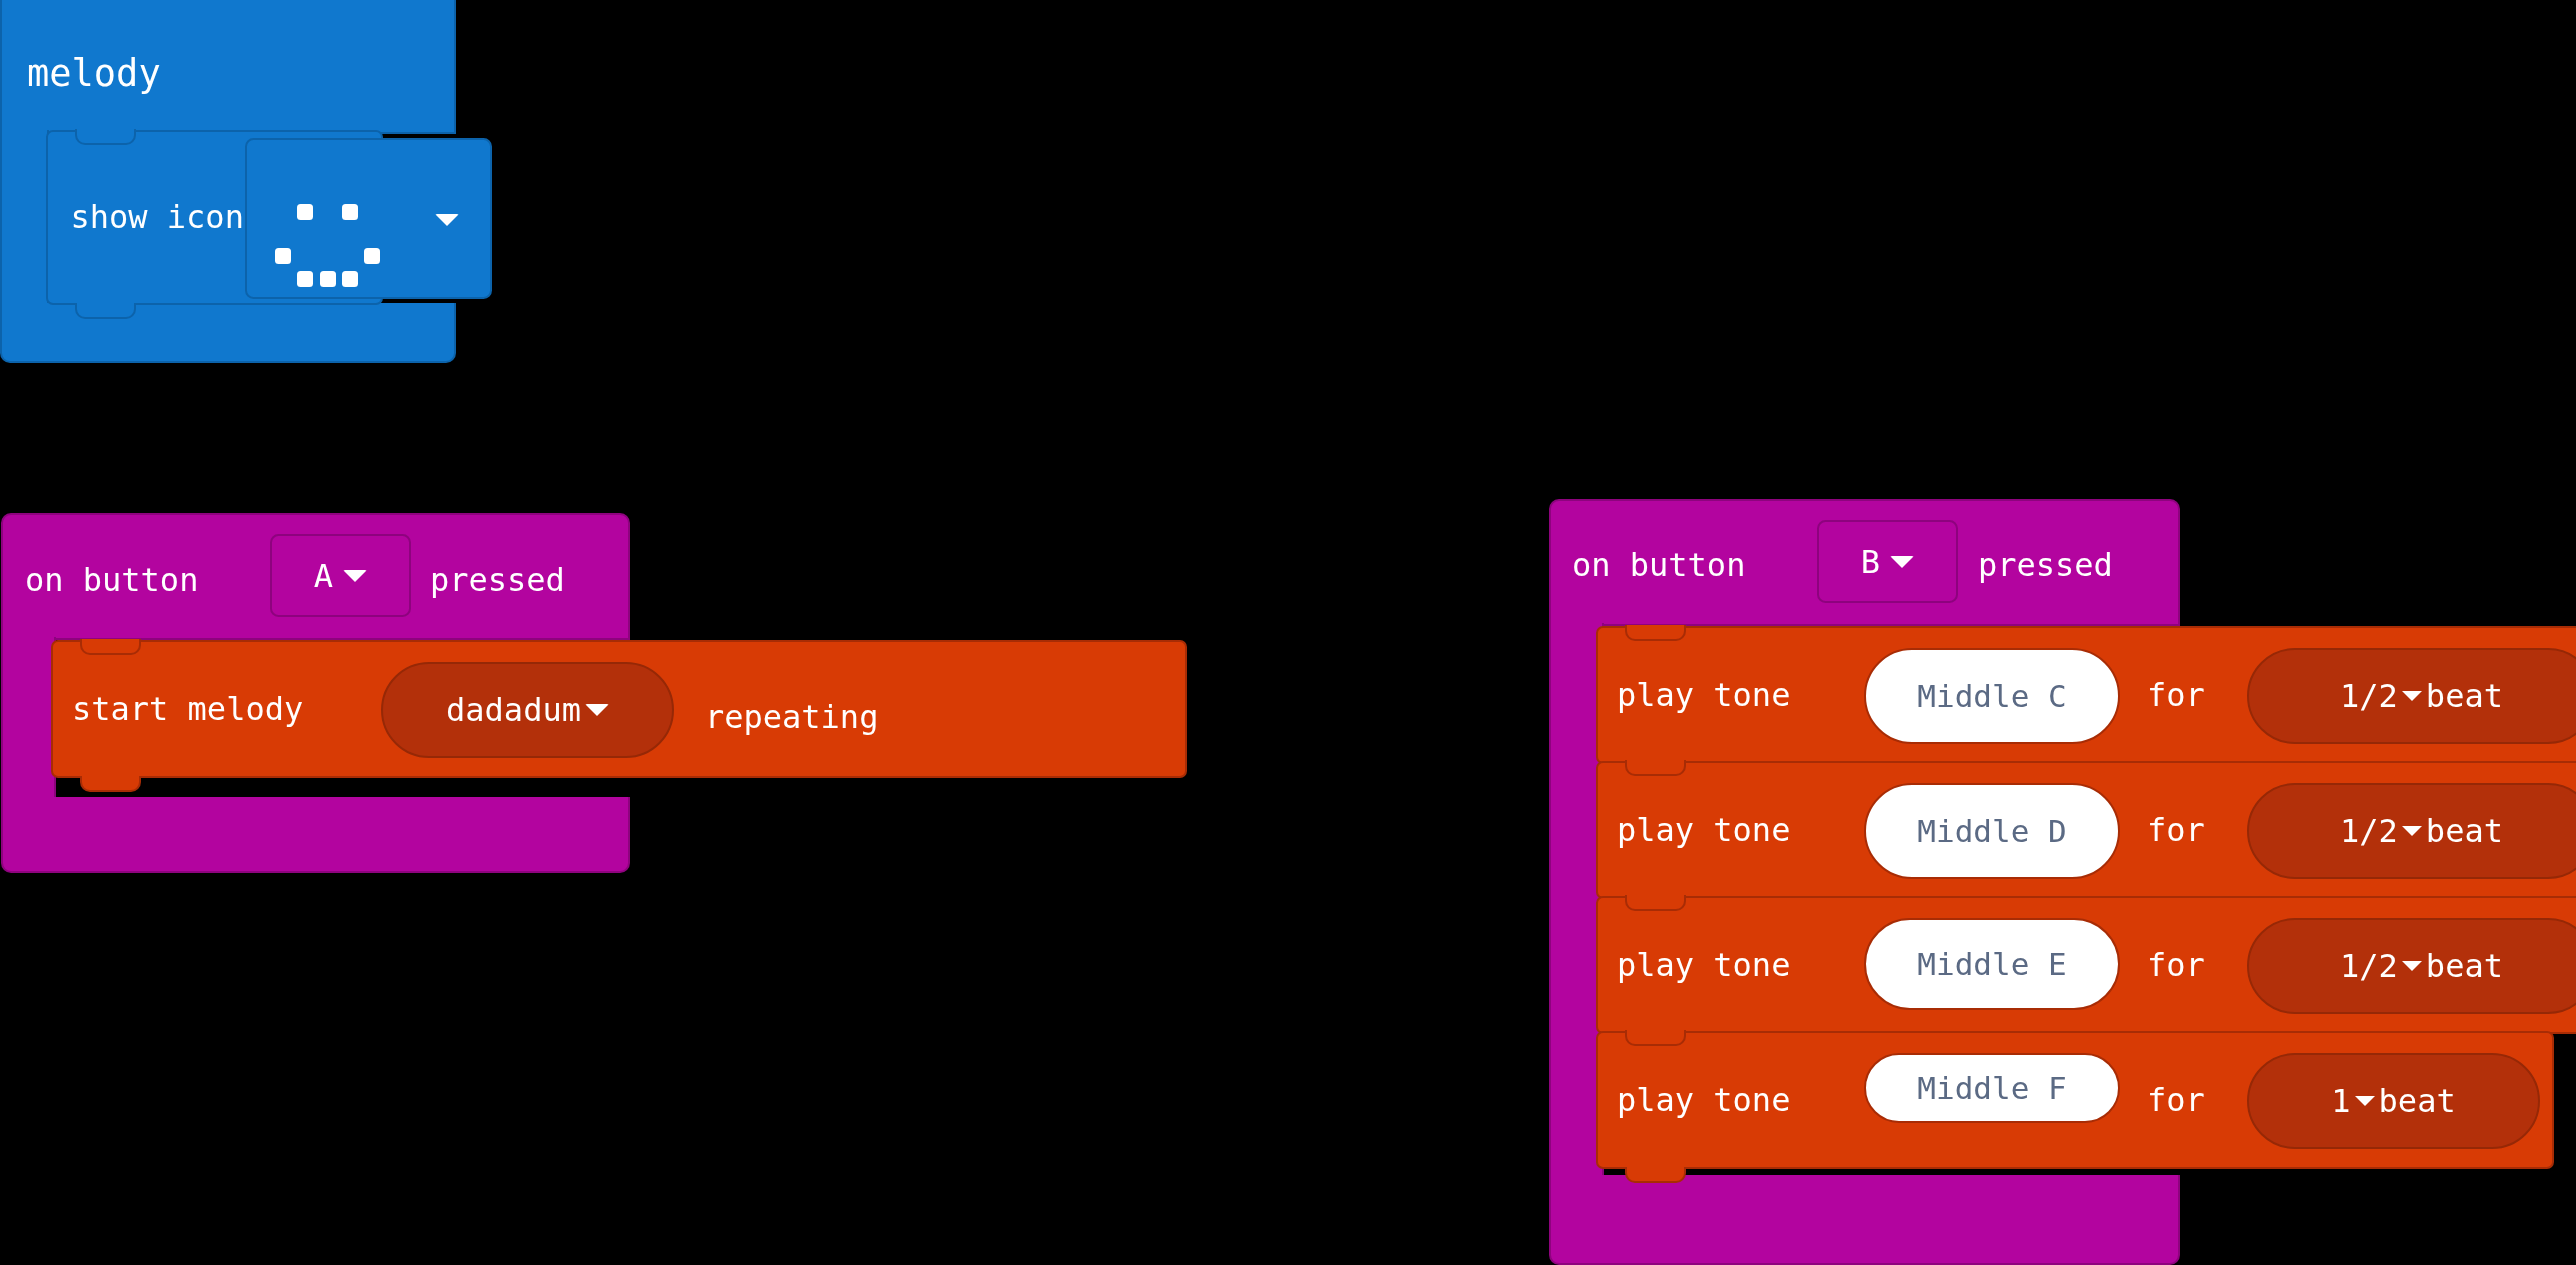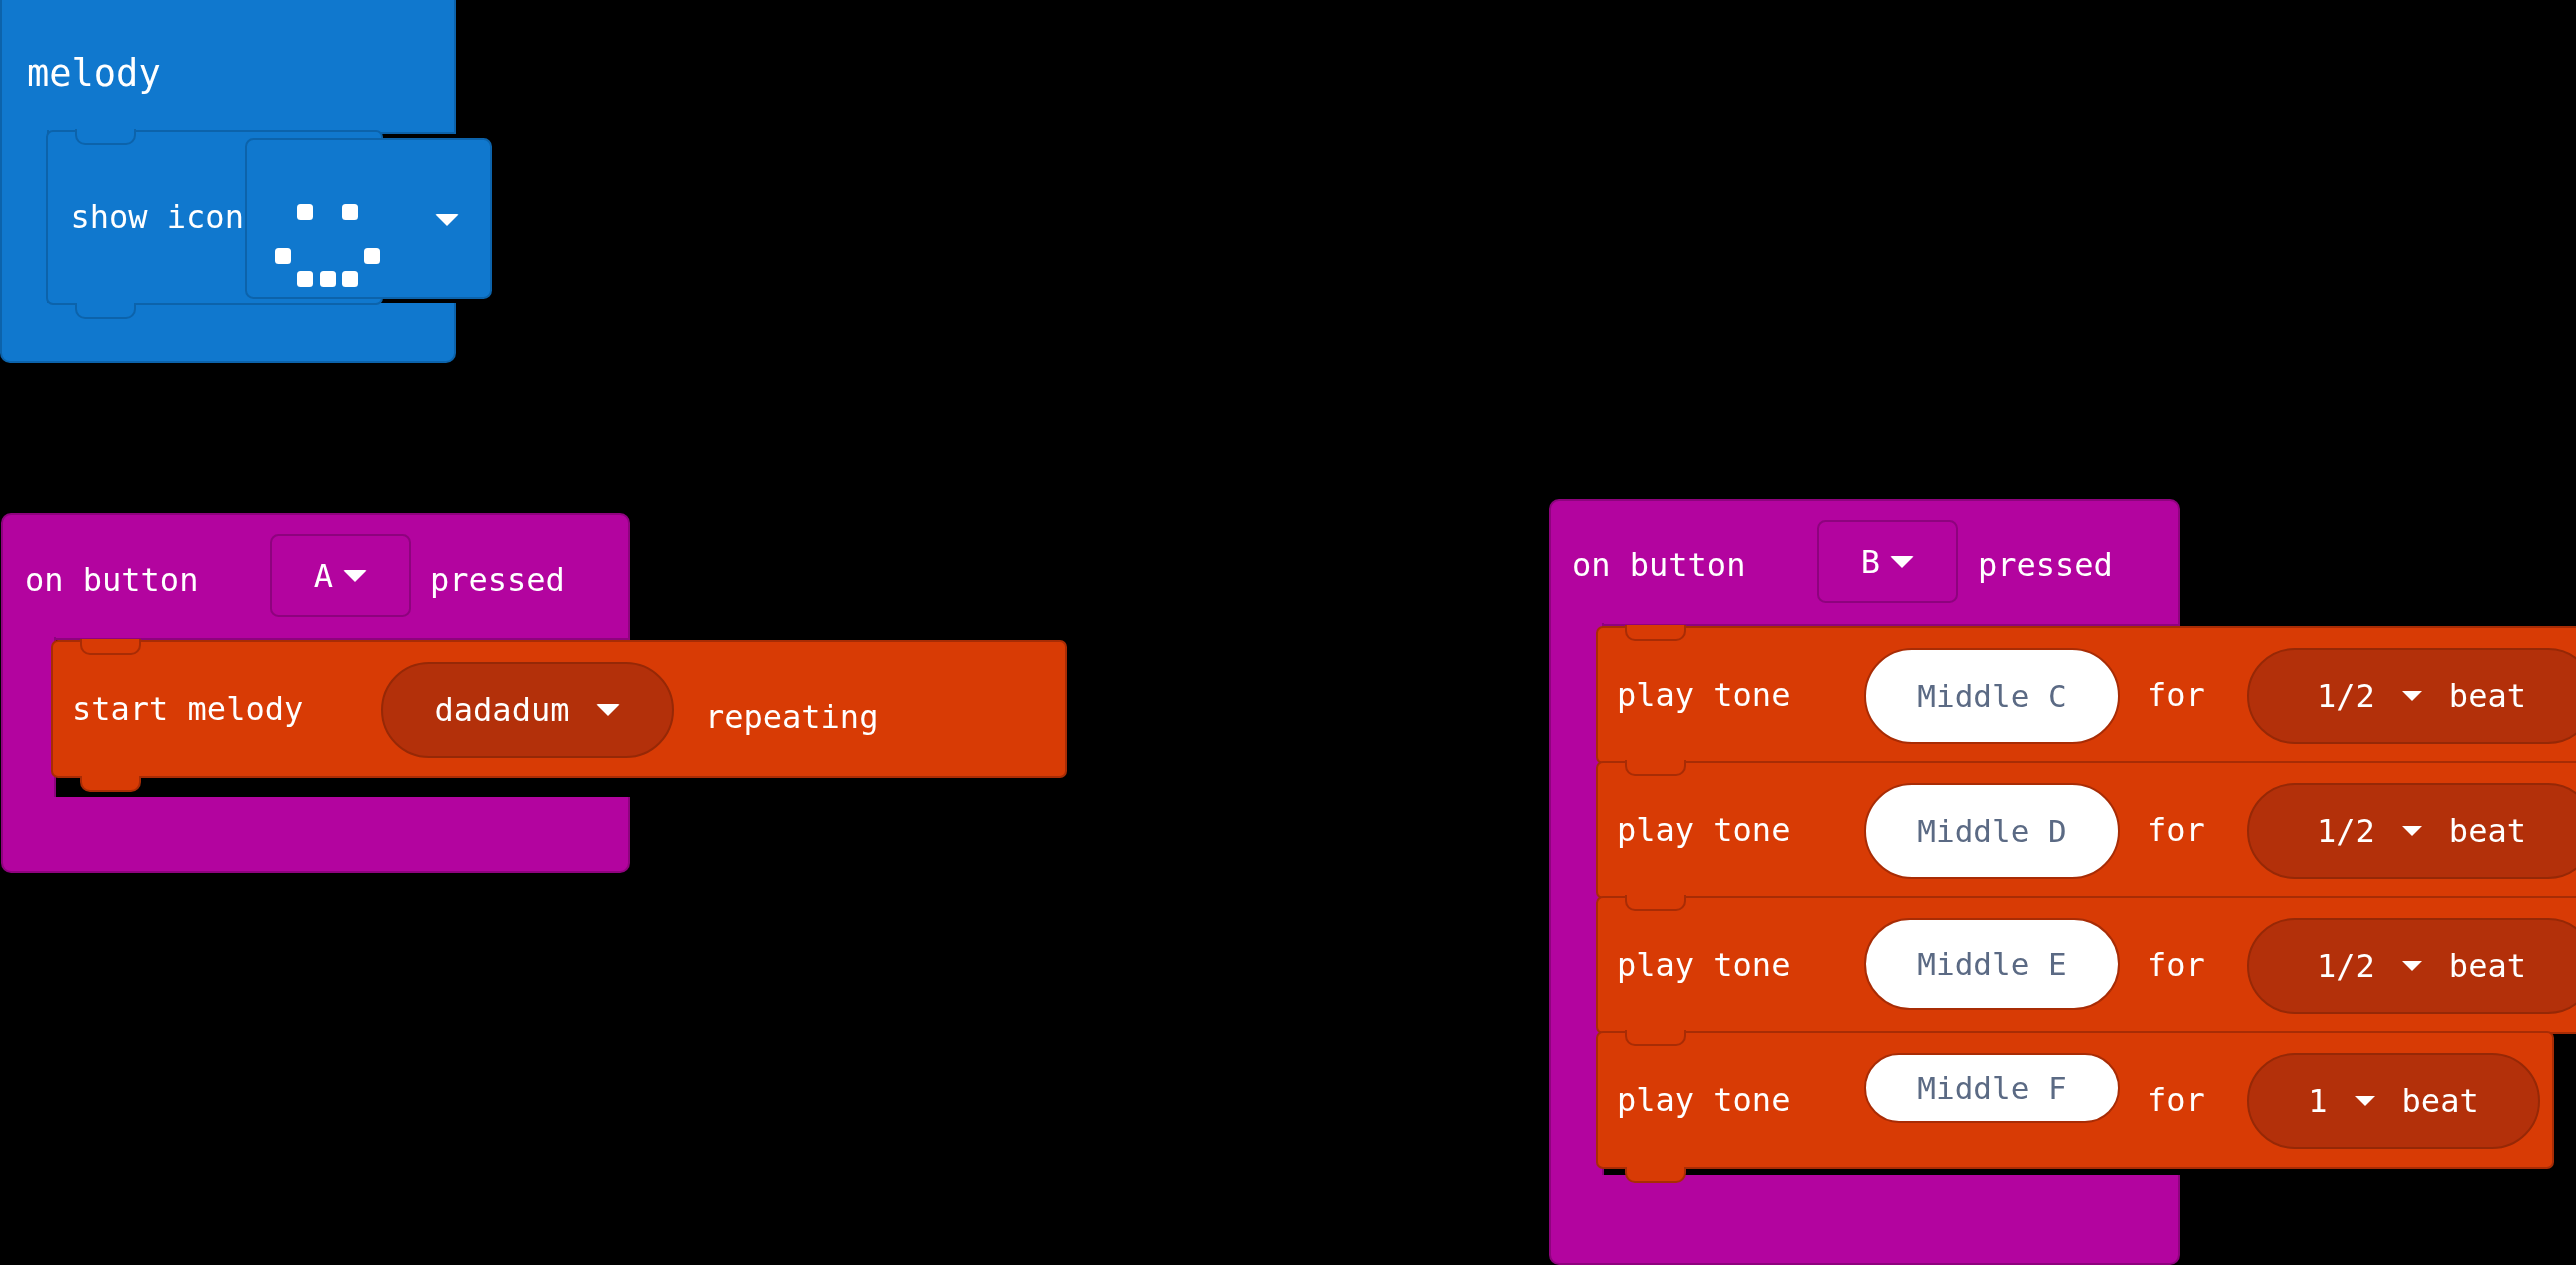--- a/index.html
+++ b/index.html
@@ -189,21 +189,21 @@
   }
 
   .dark-field {
     position: absolute;
     background: #B3300A;
     border: 2.1px solid #962806;
     box-sizing: border-box;
     display: flex;
     align-items: center;
     justify-content: center;
-    gap: 27px;
+    gap: 4px;
   }
   .pill { border-radius: 704px; }
   .rrect { border-radius: 12.7px; }
 
   .white-field {
     position: absolute;
     background: #ffffff;
     border: 2.1px solid #A82C05;
     border-radius: 704px;
     box-sizing: border-box;
@@ -275,21 +275,21 @@
 
     <div class="lbl" style="position:absolute; left:25px; top:564px; font-size:32px;">on button</div>
 
     <div class="mag-drop" style="left:270px; top:534px; width:141px; height:83px;">
       <span class="lbl" style="font-size:32px;">A</span>
       <span class="arrow"></span>
     </div>
 
     <div class="lbl" style="position:absolute; left:430px; top:564px; font-size:32px;">pressed</div>
 
-    <div class="orange" style="left:51px; top:640px; width:1016px; height:138px;">
+    <div class="orange" style="left:51px; top:640px; width:1136px; height:138px;">
       <div class="o-notch-top"></div>
       <div class="o-notch-bot"></div>
 
       <span class="lbl" style="position:absolute; left:19px; top:51px; font-size:32px;">start melody</span>
 
       <div class="dark-field pill" style="left:328px; top:20px; width:293px; height:96px;">
         <span class="lbl" style="font-size:32px;">dadadum</span>
         <span class="arrow"></span>
       </div>
 

